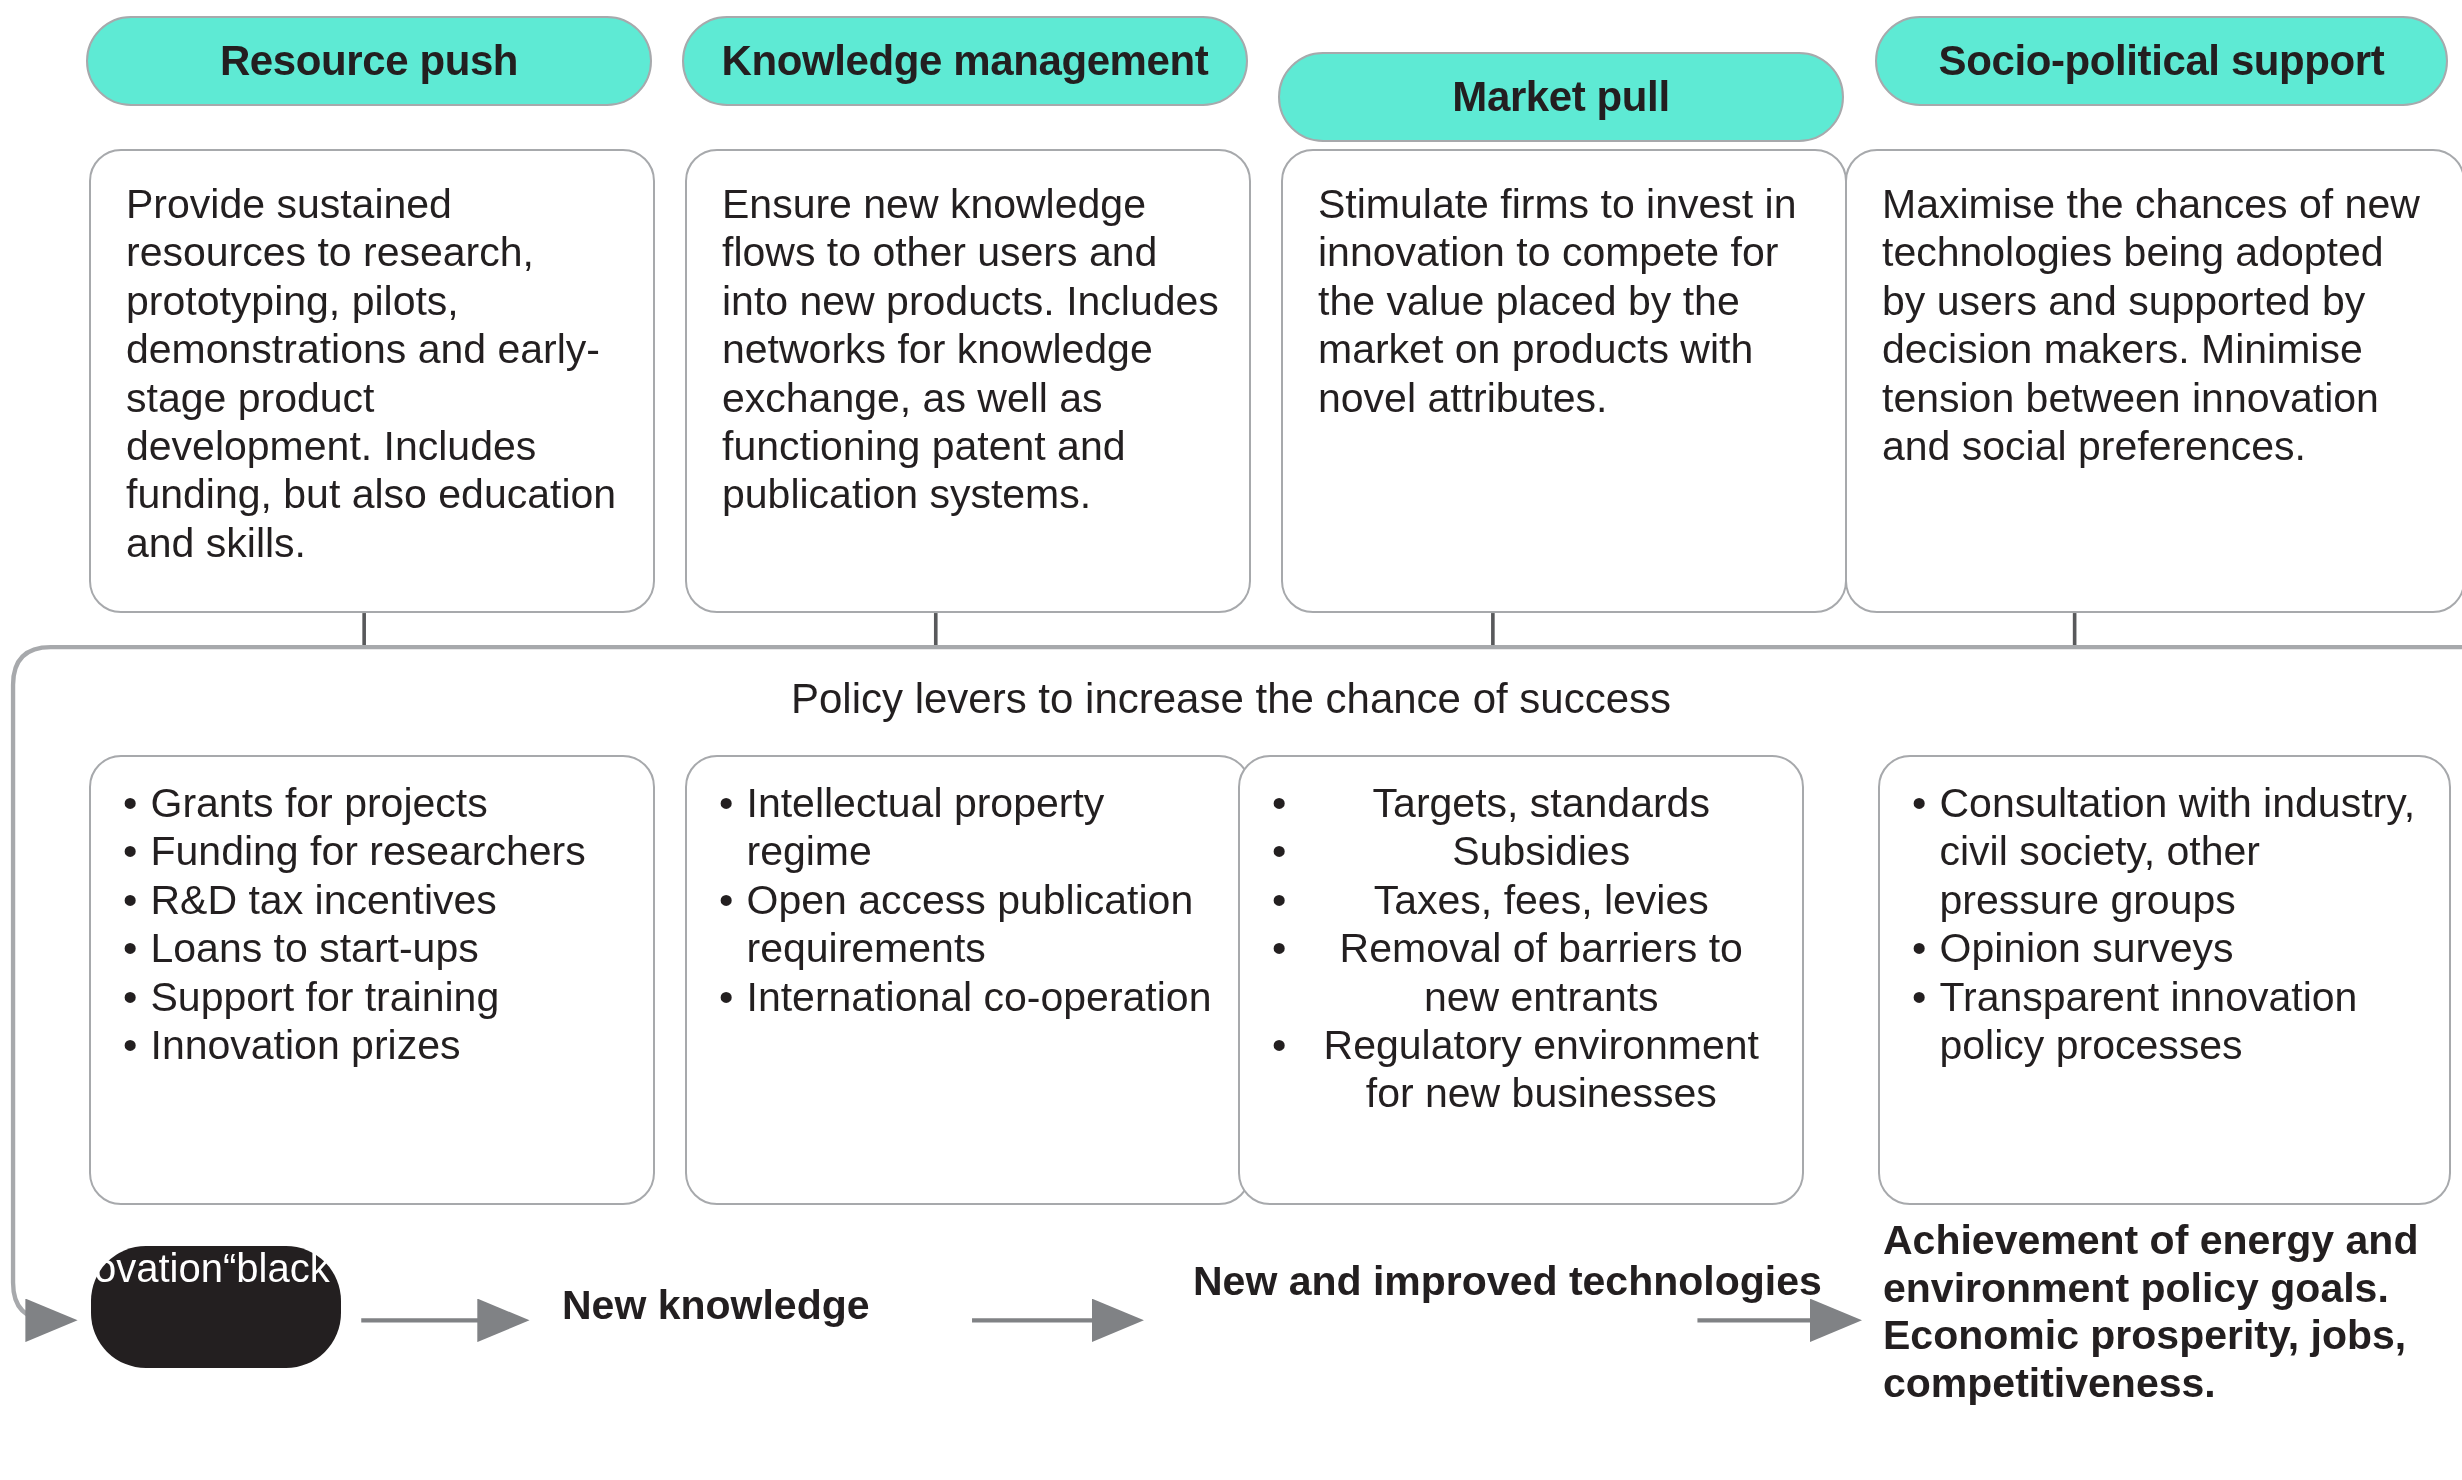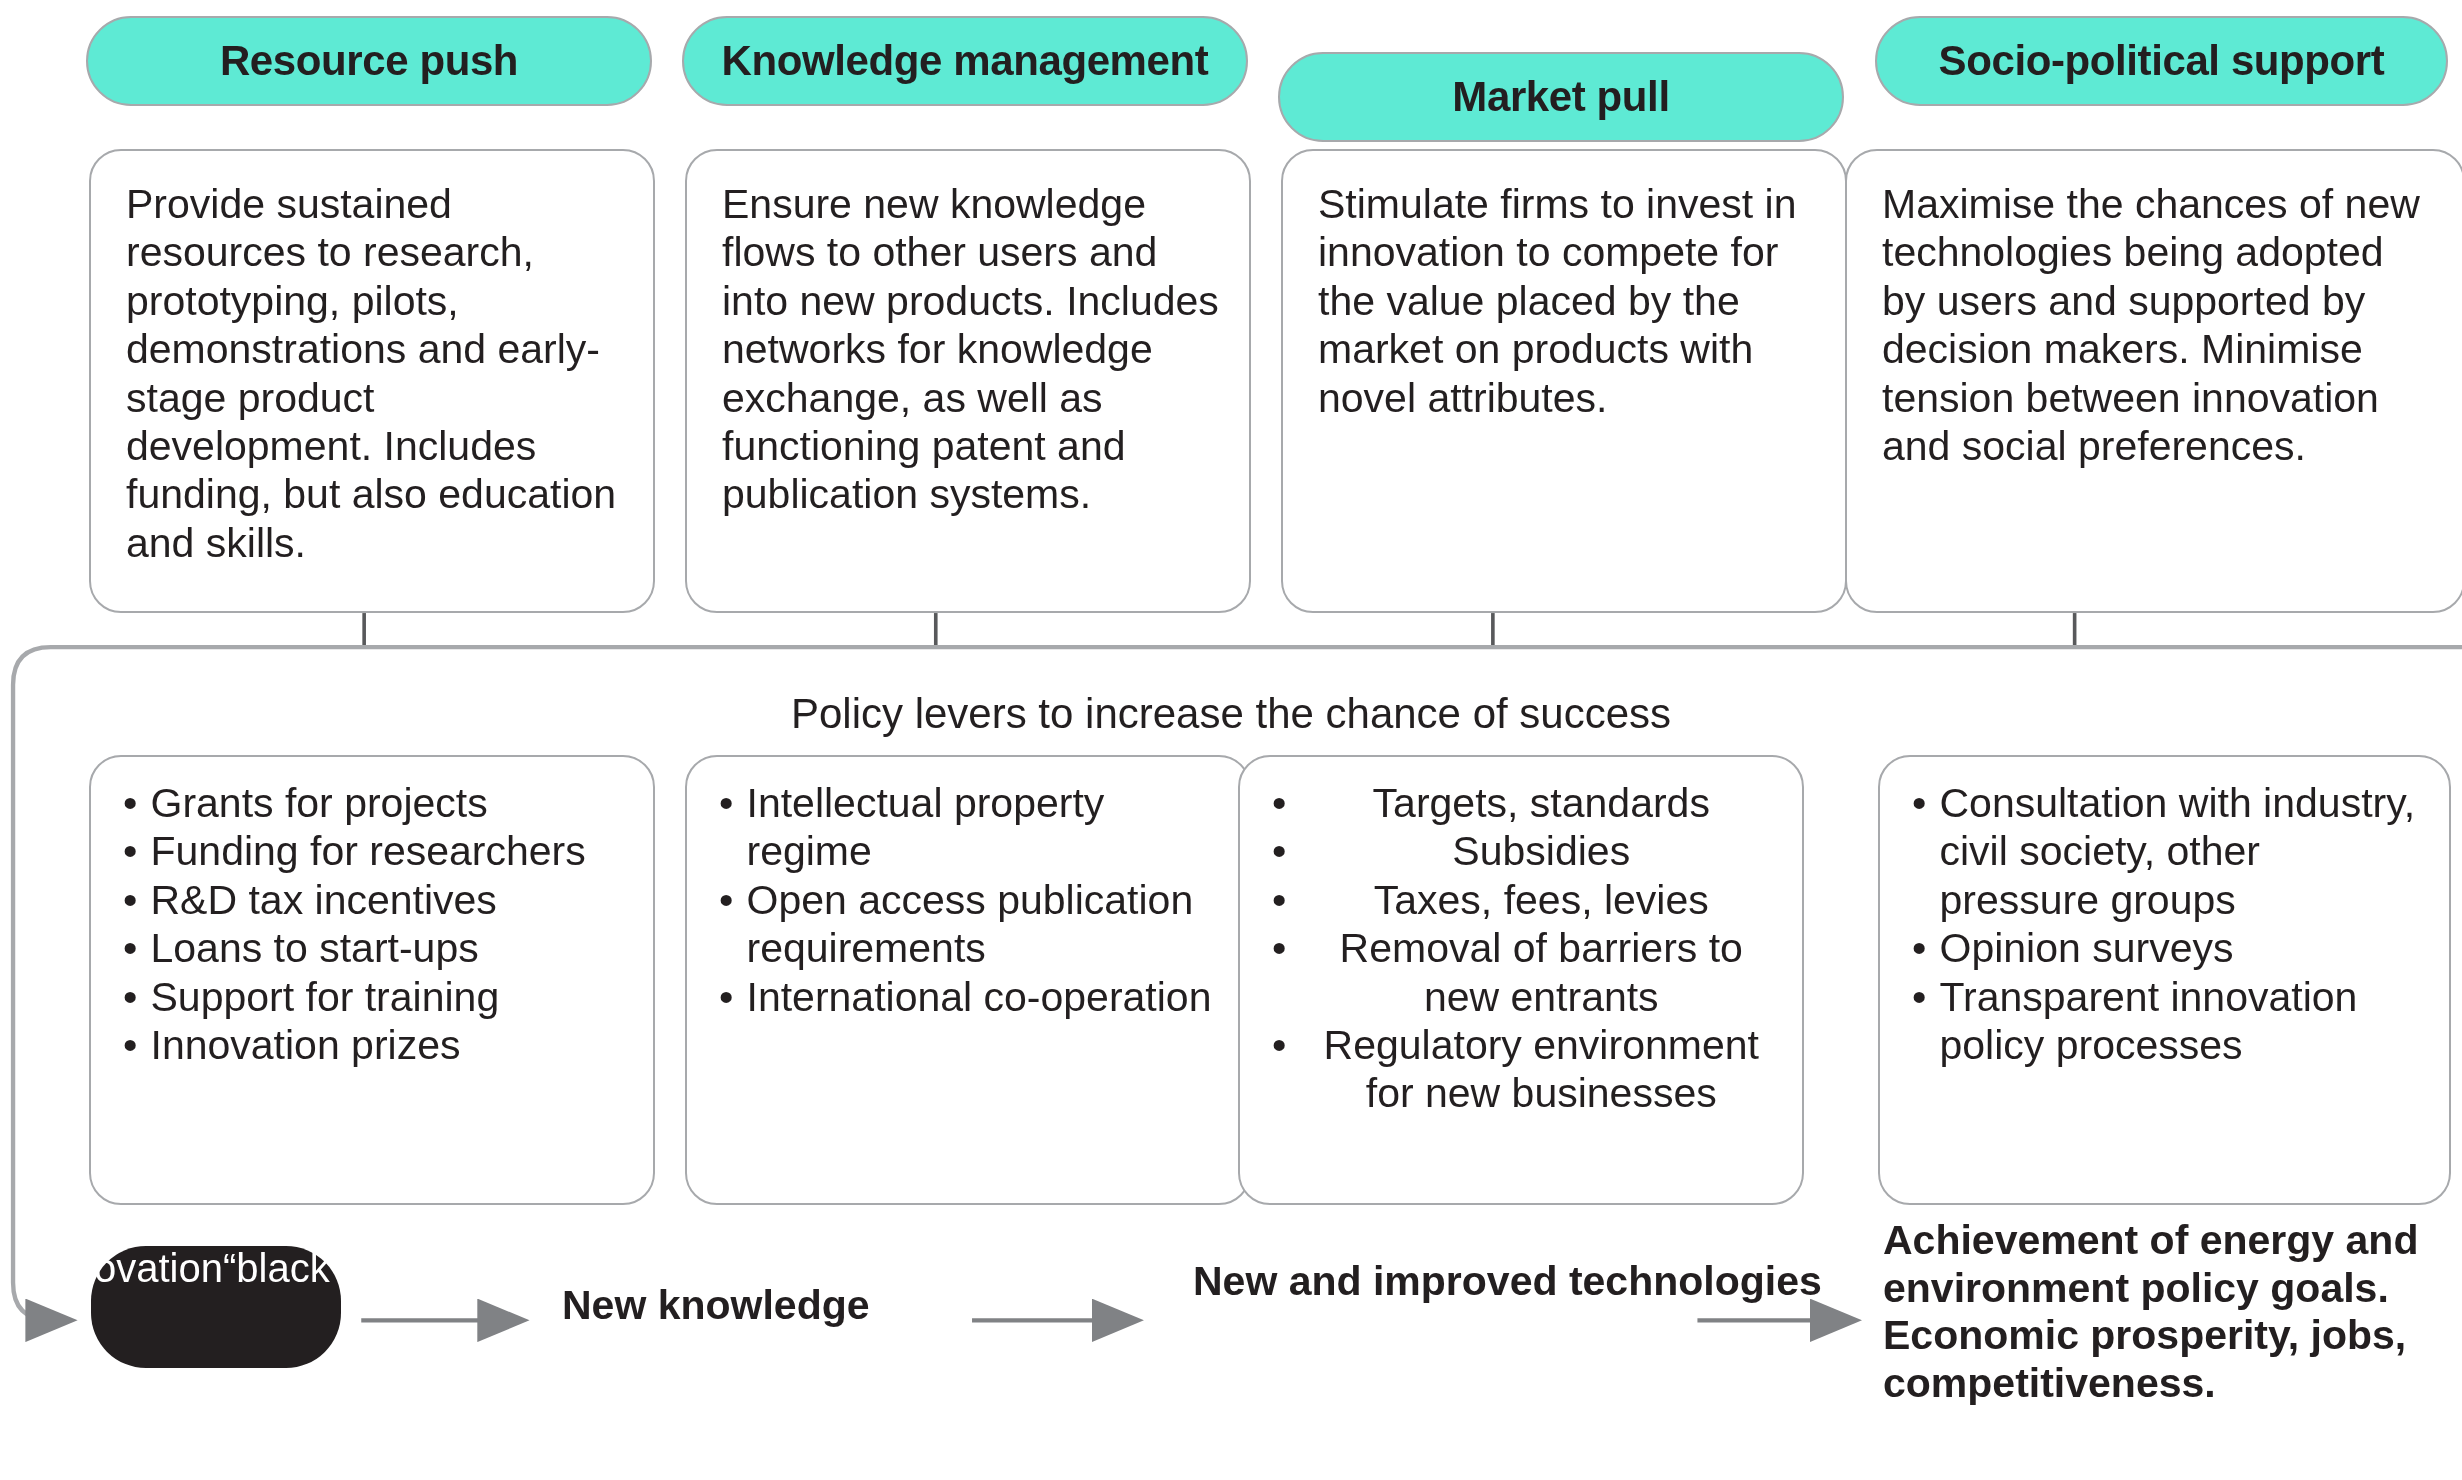--- a/index.html
+++ b/index.html
@@ -76,21 +76,21 @@
   }
   .card-text {
     font-size: 41px;
     line-height: 1.18;
     color: #231f20;
   }
 
   
   .band-title {
     position: absolute;
-    top: 690px;
+    top: 675px;
     left: 0;
     width: 2462px;
     text-align: center;
     font-size: 42px;
     color: #231f20;
   }
 
   
   .lever-row {
     position: absolute;

